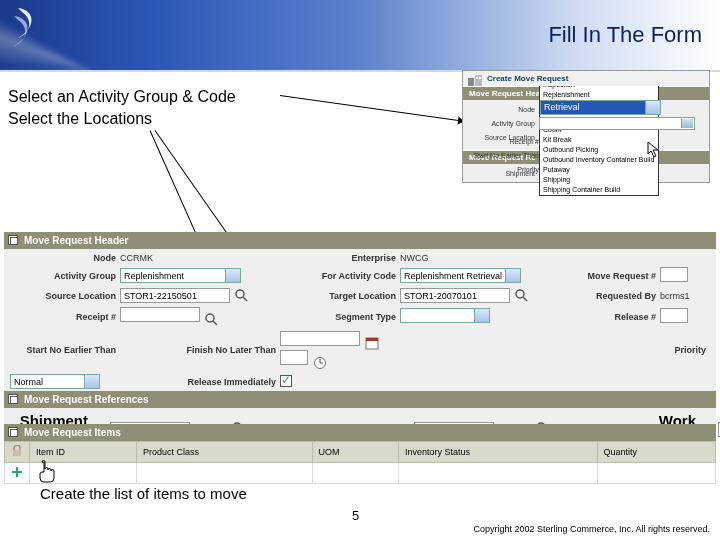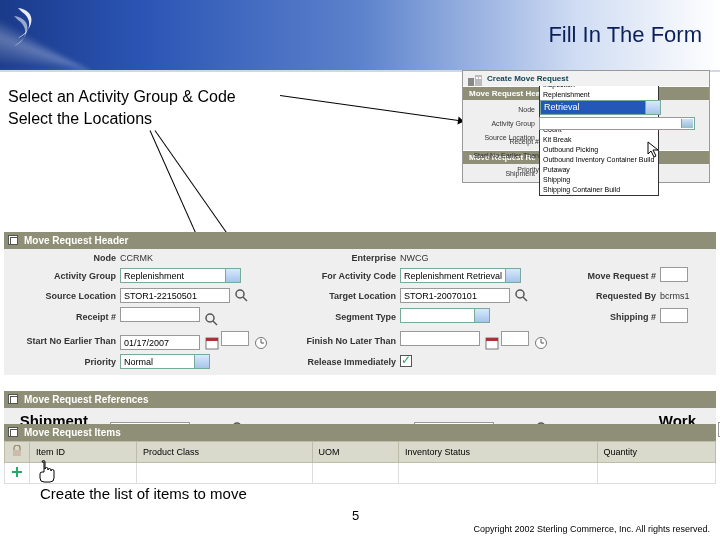--- a/index.html
+++ b/index.html
@@ -259,39 +259,24 @@
       <label>Receipt #</label>
       <span>
         <span class="txt narrow"></span>
         <svg class="ic-mag" viewBox="0 0 14 14">
             <circle cx="5" cy="5" r="4" fill="none" stroke="#555" stroke-width="1.5"></circle>
             <line x1="8" y1="8" x2="12" y2="12" stroke="#555" stroke-width="1.5"></line>
           </svg>
       </span>
       <label>Segment Type</label>
       <span><span class="sel small"></span></span>
-      <label>Shipping #</label>
+      <label>Release #</label>
       <span><span class="txt mini"></span></span>
 
       <label>Start No Earlier Than</label>
-      <span>
-        <span class="txt narrow">
-            <span>01/17/2007</span>
-          </span>
-        <svg class="ic-cal" viewBox="0 0 14 14">
-            <rect x="1" y="2" width="12" height="11" fill="#fff" stroke="#777"></rect>
-            <rect x="1" y="2" width="12" height="3" fill="#a33"></rect>
-          </svg>
-        <span class="txt mini"></span>
-        <svg class="ic-cal" viewBox="0 0 14 14">
-            <circle cx="7" cy="7" r="5.5" fill="#fff" stroke="#777"></circle>
-            <line x1="7" y1="7" x2="7" y2="3" stroke="#555"></line>
-            <line x1="7" y1="7" x2="10" y2="7" stroke="#555"></line>
-          </svg>
-      </span>
       <label>Finish No Later Than</label>
       <span>
         <span class="txt narrow"></span>
         <svg class="ic-cal" viewBox="0 0 14 14">
             <rect x="1" y="2" width="12" height="11" fill="#fff" stroke="#777"></rect>
             <rect x="1" y="2" width="12" height="3" fill="#a33"></rect>
           </svg>
         <span class="txt mini"></span>
         <svg class="ic-cal" viewBox="0 0 14 14">
             <circle cx="7" cy="7" r="5.5" fill="#fff" stroke="#777"></circle>

